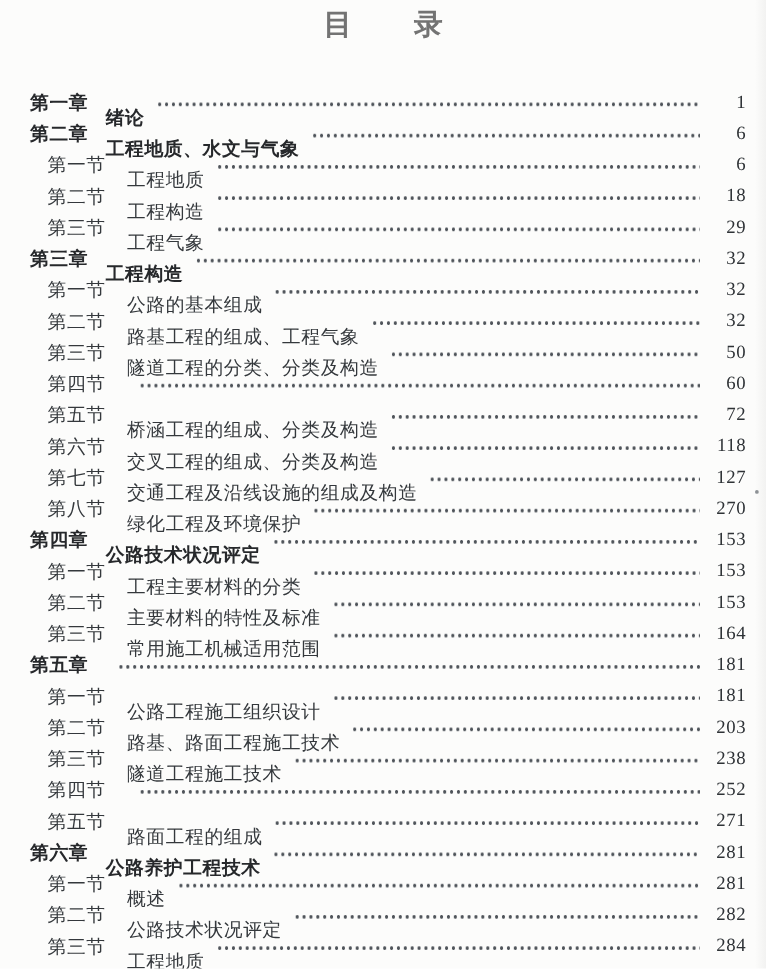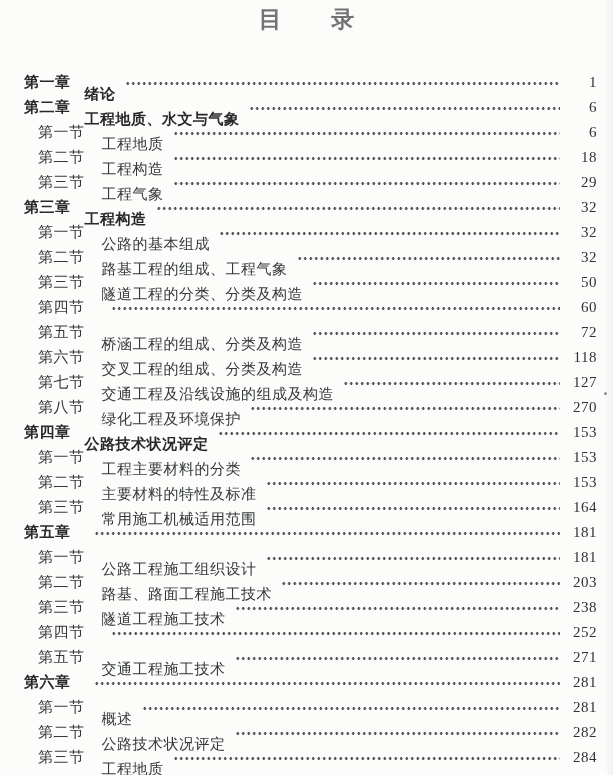--- a/index.html
+++ b/index.html
@@ -269,27 +269,28 @@
   </div>
 
   <div class="row section">
     <span class="label">第四节</span>
     <span class="leader"></span>
     <span class="pg">252</span>
   </div>
 
   <div class="row section">
     <span class="label">第五节</span>
-    <span class="etitle">交通工程施工技术</span>
+    <span class="etitle">路面工程的组成</span>
     <span class="leader"></span>
     <span class="pg">271</span>
   </div>
 
   <div class="row chapter">
     <span class="label">第六章</span>
+    <span class="etitle">公路养护工程技术</span>
     <span class="leader"></span>
     <span class="pg">281</span>
   </div>
 
   <div class="row section">
     <span class="label">第一节</span>
     <span class="etitle">概述</span>
     <span class="leader"></span>
     <span class="pg">281</span>
   </div>

